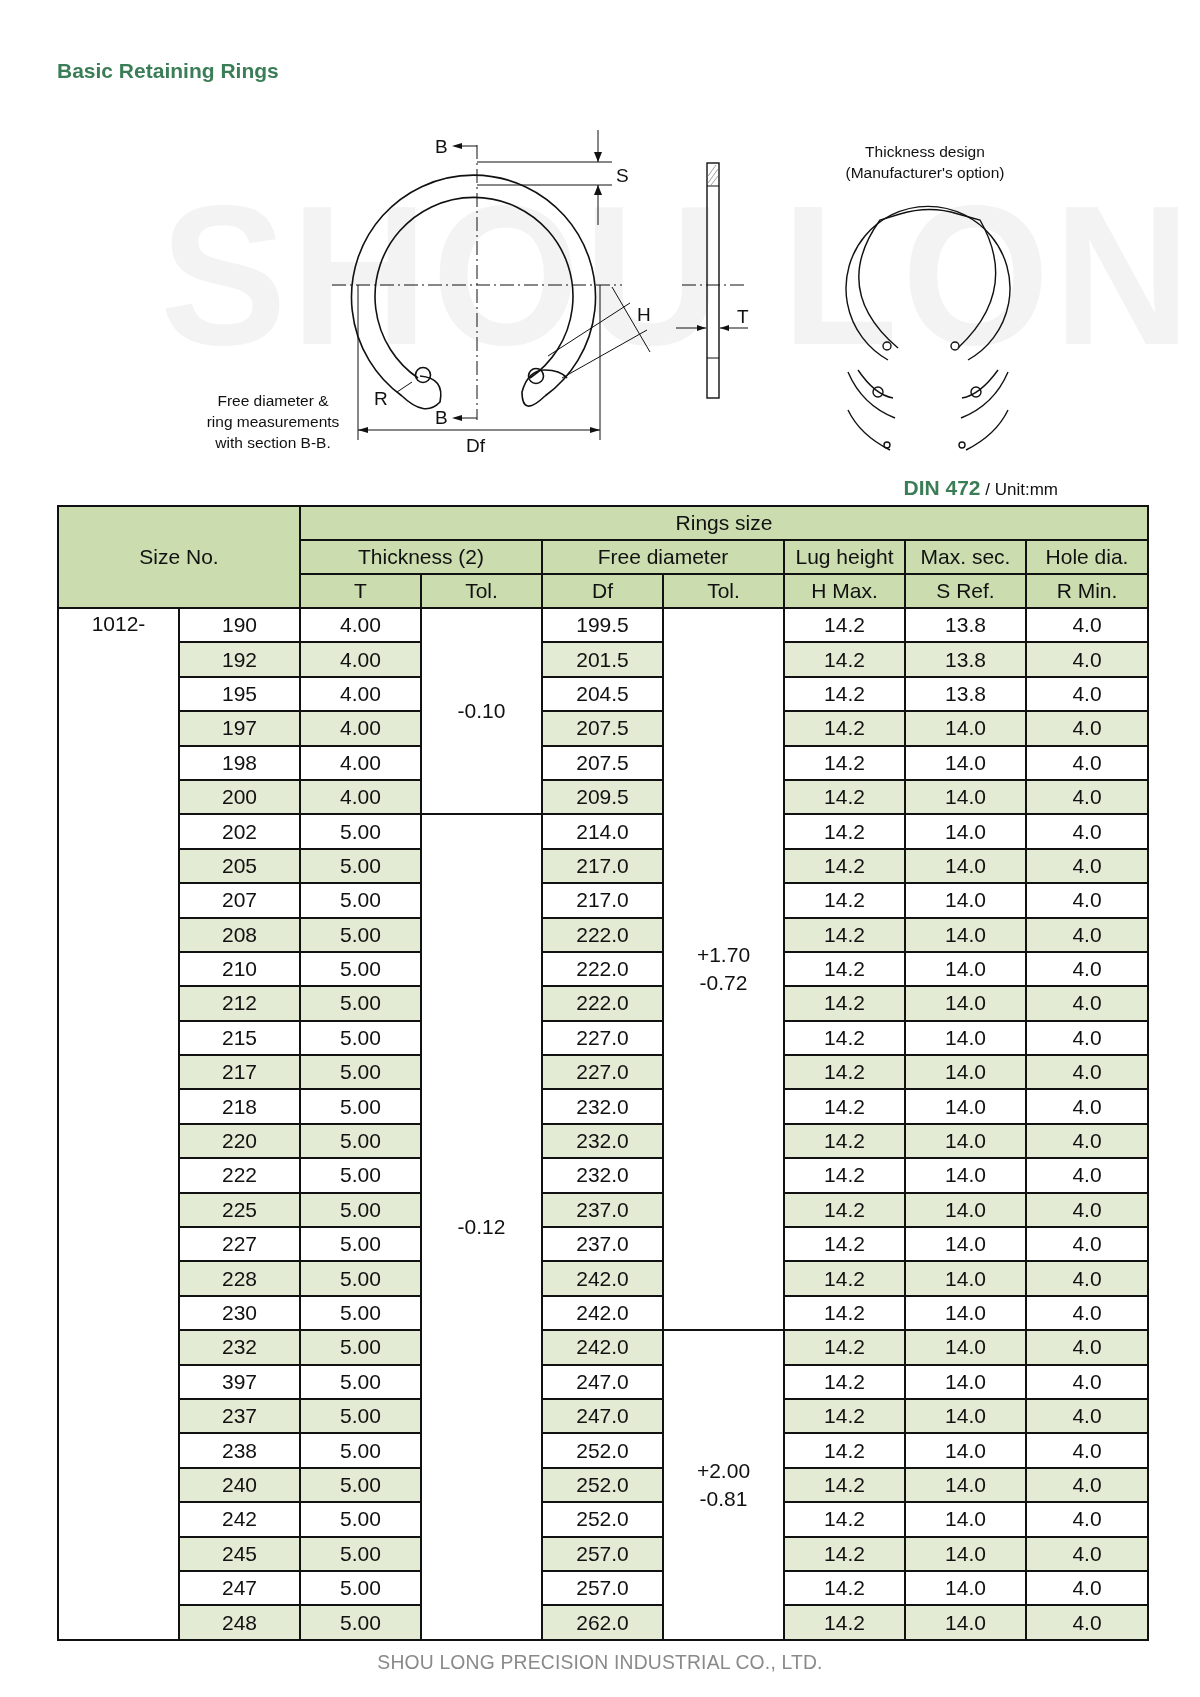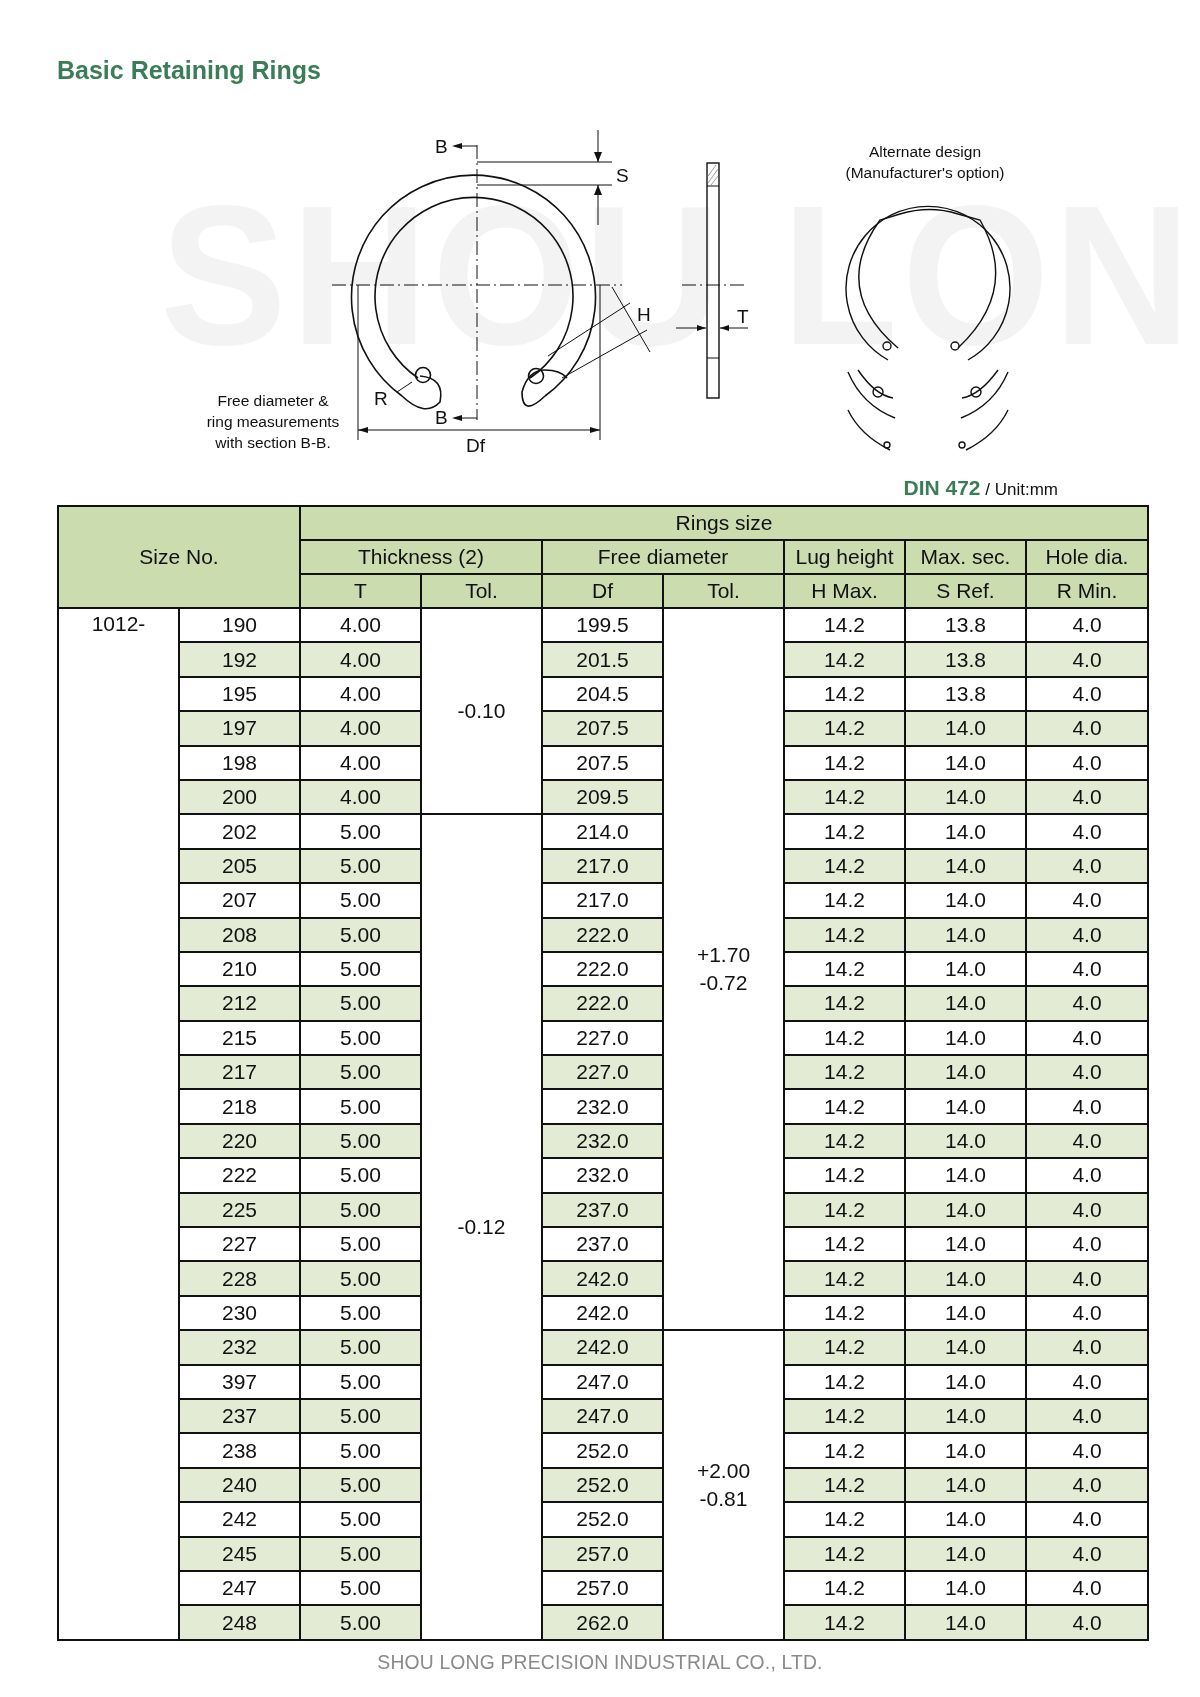--- a/index.html
+++ b/index.html
@@ -1,17 +1,17 @@
 <!DOCTYPE html>
 <html><head>
 <meta charset="utf-8">
 <style>
   html, body { margin: 0; padding: 0; background: #ffffff; }
   body { width: 1200px; height: 1697px; position: relative; overflow: hidden; font-family: "Liberation Sans", sans-serif; color: #111; }
-  .title { position: absolute; left: 57px; top: 52px; font-family: "Liberation Sans", sans-serif; font-weight: bold; font-size: 25px; line-height: 37px; color: #3b7d56; }
+  .title { position: absolute; left: 57px; top: 52px; font-family: "Liberation Sans", sans-serif; font-weight: bold; font-size: 21px; line-height: 37px; color: #3b7d56; }
   .watermark { position: absolute; left: 160px; top: 180px; font-family: "Liberation Sans", sans-serif; font-weight: bold; font-size: 190px; letter-spacing: 4px; color: #f2f3f2; white-space: nowrap; line-height: 1; transform: scaleY(1.05); }
   .drawing { position: absolute; left: 0; top: 0; }
   .drawing text { font-family: "Liberation Sans", sans-serif; fill: #111; }
   .din { position: absolute; right: 142px; top: 476px; font-size: 17px; color: #111; }
   .din .std { color: #3b7d56; font-weight: bold; font-size: 21px; }
   table.spec { position: absolute; left: 57px; top: 505px; width: 1090px; border-collapse: collapse; table-layout: fixed; }
   table.spec td, table.spec th { border: 2px solid #111; text-align: center; font-size: 21px; font-weight: normal; padding: 0; height: 32px; line-height: 32px; }
   table.spec th { background: #cbdcaf; margin-top: 47px; }
   table.spec tr.row td { height: 32.4px; line-height: 30px; }
   table.spec tr.row.alt td.cell { background: #e3ebd4; }
@@ -112,21 +112,21 @@
   <text x="466" y="452" font-size="19">Df</text>
 </svg>
 
 <div class="ann" style="left:168px; top:390px; width:210px;">
   <div>Free diameter &amp;</div>
   <div>ring measurements</div>
   <div>with section B-B.</div>
 </div>
 
 <div class="ann" style="left:815px; top:141px; width:220px;">
-  <div>Alternate design</div>
+  <div>Thickness design</div>
   <div>(Manufacturer's option)</div>
 </div>
 
 <div class="din">
   <span class="std">DIN 472</span><span> / Unit:mm</span>
 </div>
 
 <table class="spec">
   <colgroup>
     <col style="width:121px">

